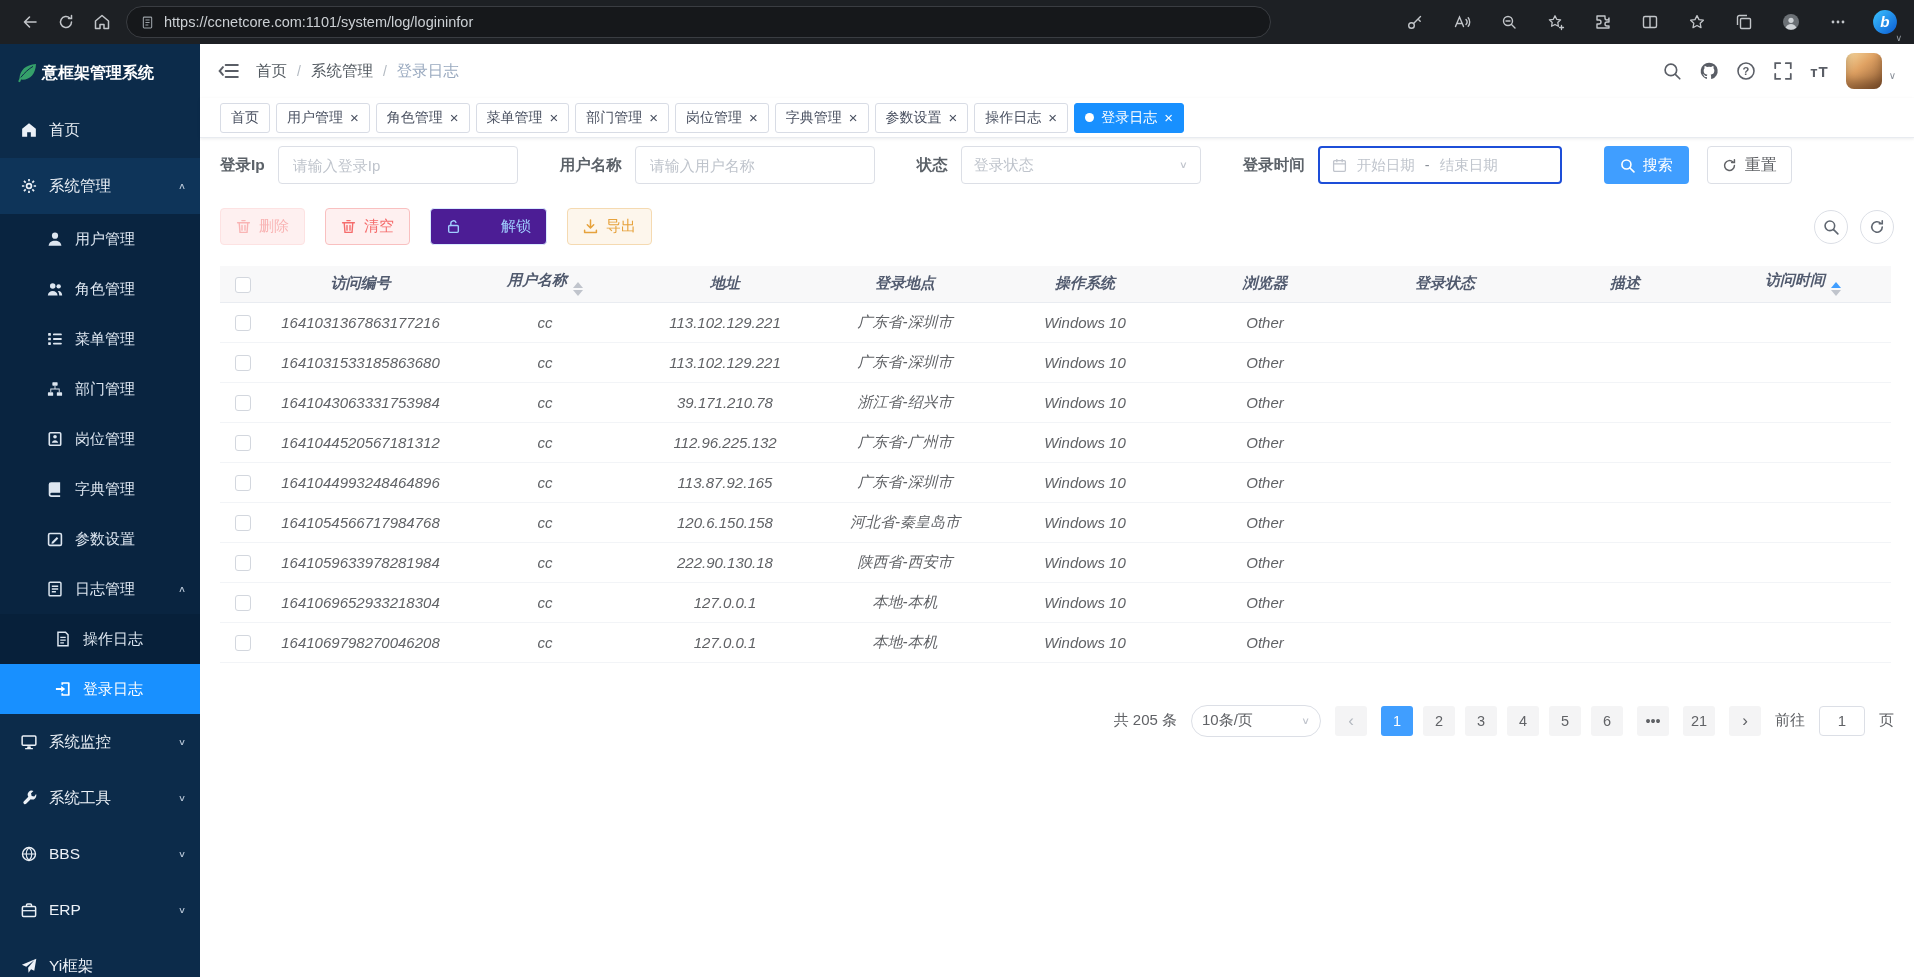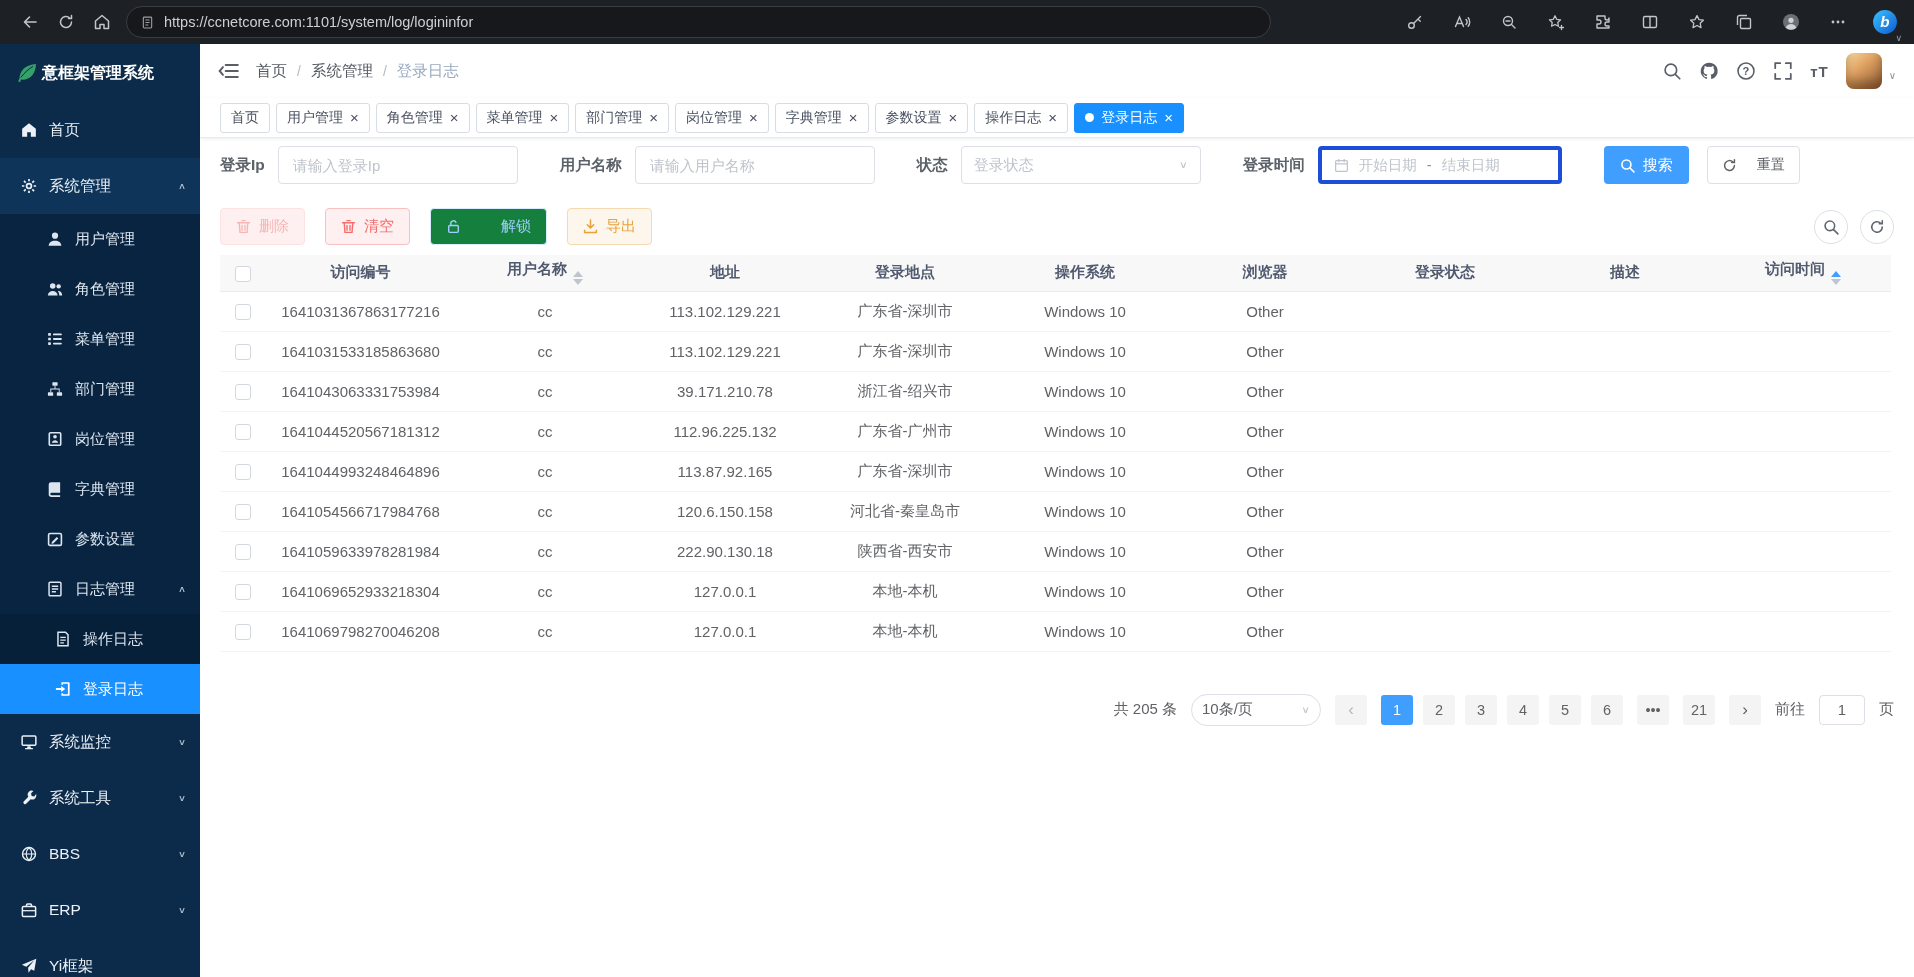--- a/index.html
+++ b/index.html
@@ -64,41 +64,41 @@
   
   .content { flex:1; padding:8px 20px 0; min-height:0; }
 
   .filter-row { display:flex; align-items:flex-start; height:50px; }
   .f-group { display:flex; align-items:center; margin-right:42px; }
   .f-label { font-weight:bold; color:#5c6269; font-size:15.5px; margin-right:13px; white-space:nowrap; }
   .f-input { width:240px; height:38px; border:1px solid #dcdfe6; border-radius:4px; padding:0 14px; font-size:15px; color:#606266; outline:none; font-family:inherit; }
   .f-input::placeholder { color:#bfc4cc; }
   .f-select { width:240px; height:38px; border:1px solid #dcdfe6; border-radius:4px; display:flex; align-items:center; padding:0 12px; color:#bfc4cc; font-size:15px; background:#fff; cursor:pointer; }
   .sel-arrow { margin-left:auto; color:#c0c4cc; font-size:12px; transform:scaleY(.8); }
-  .f-date { width:244px; height:38px; border:4px solid #1d4ed8; border-radius:4px; display:flex; align-items:center; gap:10px; padding:0 12px; color:#bfc4cc; font-size:14.5px; background:#fff; cursor:pointer; }
+  .f-date { width:244px; height:38px; border:2px solid #1d4ed8; border-radius:4px; display:flex; align-items:center; gap:10px; padding:0 12px; color:#bfc4cc; font-size:14.5px; background:#fff; cursor:pointer; }
   .f-date svg { width:15px; height:15px; color:#c0c4cc; }
   .f-date .date-sep { color:#8a9099; }
   .btn-search { height:38px; padding:0 16px; background:#409eff; color:#fff; border:none; border-radius:4px; font-size:15px; display:inline-flex; align-items:center; gap:8px; cursor:pointer; margin-right:18px; font-family:inherit; }
   .btn-search svg { width:15px; height:15px; }
-  .btn-reset { height:38px; padding:0 14px; background:#fff; color:#606266; border:1px solid #dcdfe6; border-radius:4px; font-size:14px; display:inline-flex; align-items:center; gap:20px; cursor:pointer; font-family:inherit; }
+  .btn-reset { height:38px; padding:0 14px; background:#fff; color:#606266; border:1px solid #dcdfe6; border-radius:4px; font-size:16px; display:inline-flex; align-items:center; gap:8px; cursor:pointer; font-family:inherit; }
   .btn-reset svg { width:15px; height:15px; }
 
   .action-row { display:flex; align-items:center; margin-top:12px; }
   .btn { height:37px; padding:0 15px; border-radius:4px; font-size:15px; display:inline-flex; align-items:center; gap:8px; border:1px solid transparent; cursor:pointer; margin-right:20px; font-family:inherit; }
   .btn svg { width:15px; height:15px; }
   .btn.danger-dis { background:#fef0f0; border-color:#fde2e2; color:#f9b4b4; }
   .btn.danger { background:#fef0f0; border-color:#f9c0c0; color:#f56c6c; }
-  .btn.primary-dis { background:#15803d; border-color:#d9ecff; color:#a0cfff;gap:40px; }
+  .btn.primary-dis { background:#4c1d95; border-color:#d9ecff; color:#a0cfff;gap:40px; }
   .btn.warning { background:#fdf6ec; border-color:#f5dab1; color:#e6a23c; }
   .spacer { flex:1; }
   .circle-btn { width:34px; height:34px; border-radius:50%; border:1px solid #dcdfe6; background:#fff; color:#5f6670; display:flex; align-items:center; justify-content:center; margin-left:12px; cursor:pointer; }
   .circle-btn svg { width:16px; height:16px; }
 
   
-  .log-table { margin-top:10px; border-collapse:collapse; table-layout:fixed; width:1671px; font-size:15px; color:#606266; }
+  .log-table { margin-top:21px; border-collapse:collapse; table-layout:fixed; width:1671px; font-size:15px; color:#606266;font-style:italic; }
   .log-table th { height:36px; background:#f8f8f9; color:#515a6e; font-weight:bold; font-size:15px; text-align:center; border-bottom:1px solid #e9ecf1; white-space:nowrap; }
   .log-table td { height:40px; text-align:center; border-bottom:1px solid #f2f4f7; white-space:nowrap; overflow:hidden; }
   .cbx { width:16px; height:16px; border:1px solid #d3d7de; border-radius:3px; display:inline-block; background:#fff; vertical-align:middle; cursor:pointer; }
   .caret-wrap { display:inline-flex; flex-direction:column; margin-left:6px; vertical-align:-3px; }
   .caret { width:0; height:0; border-left:5px solid transparent; border-right:5px solid transparent; }
   .caret.up { border-bottom:6px solid #c0c4cc; margin-bottom:2px; }
   .caret.down { border-top:6px solid #c0c4cc; }
   .caret.up.on { border-bottom-color:#409eff; }
 
   

